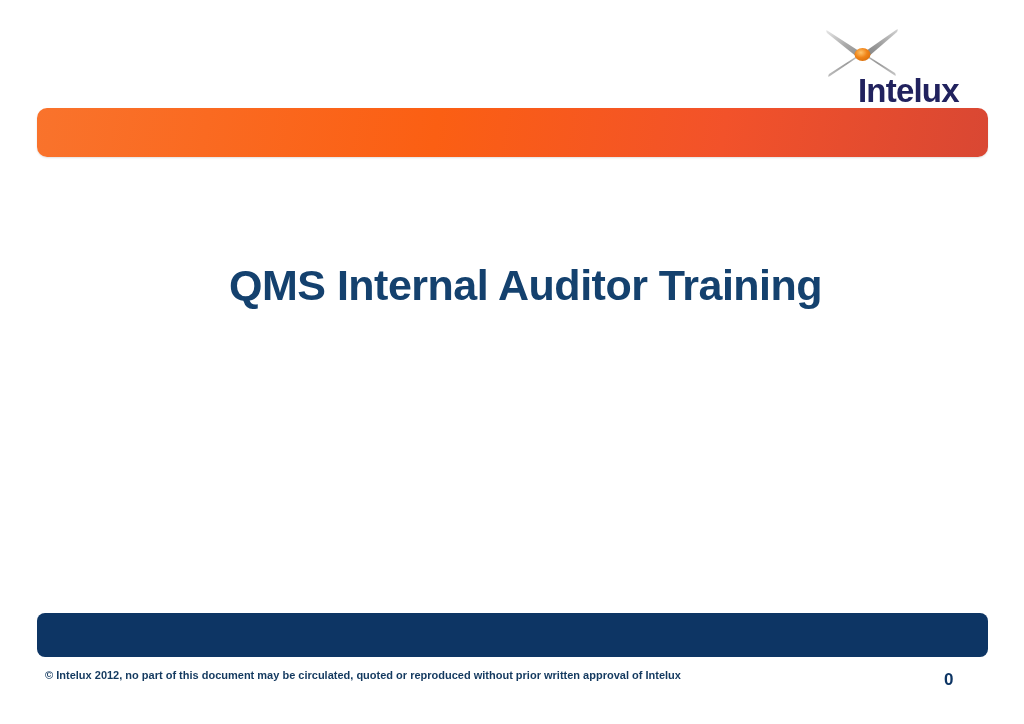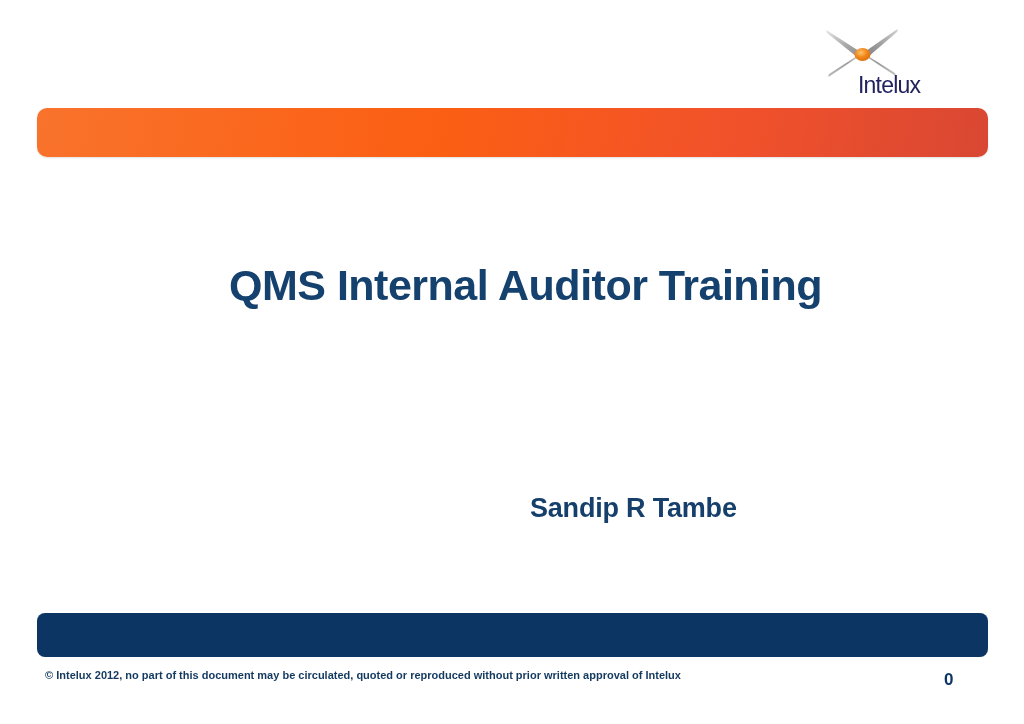--- a/index.html
+++ b/index.html
@@ -36,22 +36,22 @@
     position: absolute;
     left: 6px;
     top: 0px;
     width: 76px;
     height: 52px;
   }
   .logo-word {
     position: absolute;
     left: 40px;
     top: 48px;
-    font-size: 23px;
-    font-weight: normal;
+    font-size: 33px;
+    font-weight: bold;
     color: #21225e;
     letter-spacing: -0.8px;
     line-height: 1;
     font-family: "Liberation Sans", sans-serif;
   }
   .logo-tagline {
     position: absolute;
     left: 44px;
     top: 85px;
     font-size: 11.5px;
@@ -205,20 +205,19 @@
     </span>
 
     <span class="logo-word">Intelux</span>
     <span class="logo-tagline">Efficiency in Power</span>
   </div>
 
   <div class="orange-bar"></div>
 
   <h1 class="title">QMS Internal Auditor Training</h1>
 
-  <div class="author-name">Sandip R Tambe</div>
 
   <div class="navy-bar"></div>
 
   <div class="footer-copy">© Intelux 2012, no part of this document may be circulated, quoted or reproduced without prior written approval of Intelux</div>
   <div class="page-number">0</div>
 
 </div>
 
 </body></html>

